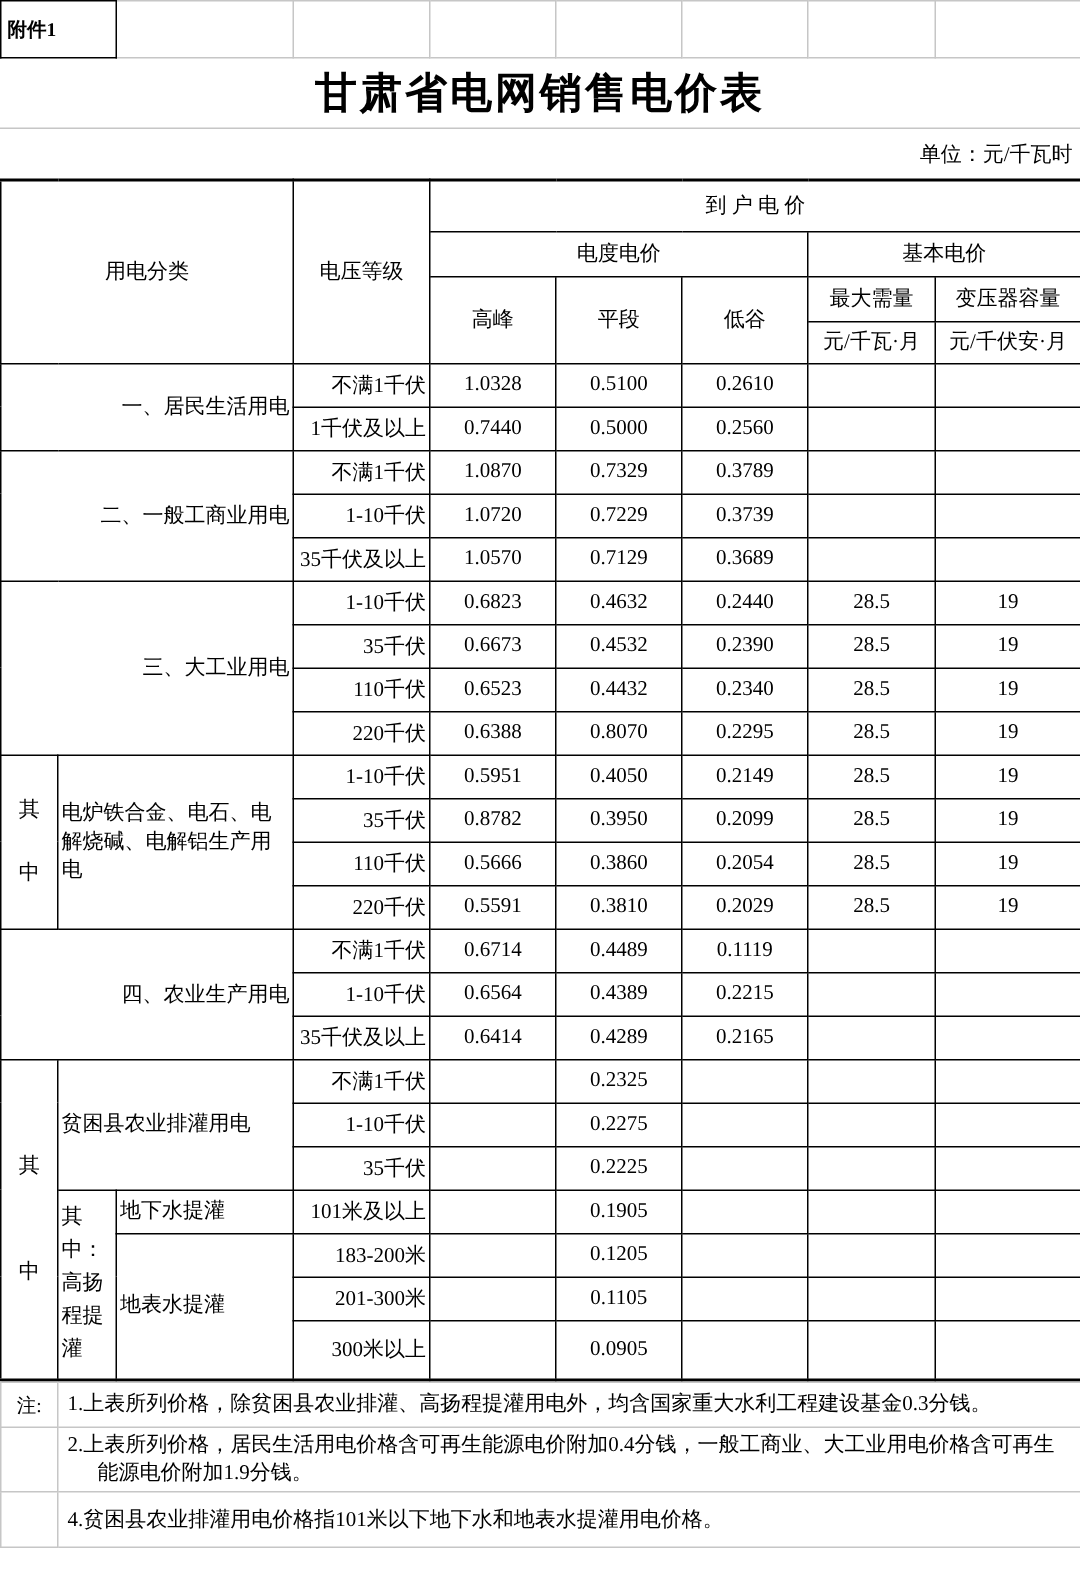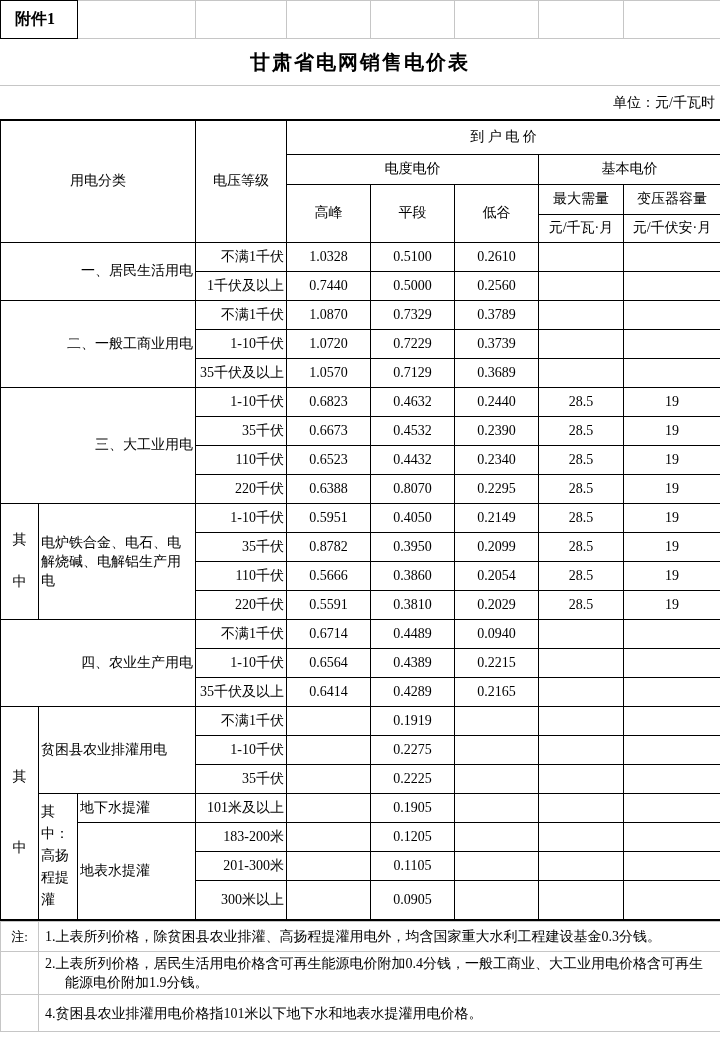--- a/index.html
+++ b/index.html
@@ -2,28 +2,28 @@
 <html><head>
 <meta charset="utf-8">
 <style>
   * { margin:0; padding:0; box-sizing:border-box; }
   html,body { background:#fff; }
   body { width:720px; font-family:"Liberation Serif", serif; color:#000; }
   .sheet { width:720px; }
 
   
   table.toprow { width:720px; border-collapse:collapse; table-layout:fixed; }
-  table.toprow td { border:1px solid #c6c6c6; height:38px; padding:0 14px;
-                    font-size:16px; font-weight:bold; vertical-align:middle; }
+  table.toprow td { border:1px solid #c6c6c6; height:38px; padding:0 4px;
+                    font-size:13px; font-weight:bold; vertical-align:middle; }
   table.toprow td.attach { border:1px solid #000; }
 
   
   .title-row { height:47px; display:flex; align-items:center; justify-content:center;
                border-bottom:1px solid #c6c6c6; }
-  .title-text { font-size:20px; font-weight:bold; letter-spacing:2px; }
+  .title-text { font-size:28px; font-weight:bold; letter-spacing:2px; }
   .unit-row { height:33px; display:flex; align-items:center; justify-content:flex-end;
               padding-right:5px; font-size:14px; }
 
   
   table.main { width:720px; border-collapse:collapse; table-layout:fixed;
                border-top:2px solid #000; border-bottom:2px solid #000; }
   table.main td { border:1px solid #000; font-size:14px; padding:0 2px;
                   vertical-align:middle; overflow:hidden; }
   td.c-header { text-align:center; }
   td.c-left   { text-align:right; padding-left:3px; }
@@ -225,21 +225,21 @@
           <td class="c-num">0.3810</td>
           <td class="c-num">0.2029</td>
           <td class="c-num">28.5</td>
           <td class="c-num">19</td>
         </tr>
         <tr style="height: 29px;">
           <td colspan="3" rowspan="3" class="c-left">四、农业生产用电</td>
           <td class="c-left">不满1千伏</td>
           <td class="c-num">0.6714</td>
           <td class="c-num">0.4489</td>
-          <td class="c-num">0.0940</td>
+          <td class="c-num">0.1119</td>
           <td class="c-num"></td>
           <td class="c-num"></td>
         </tr>
         <tr style="height: 29px;">
           <td class="c-left">1-10千伏</td>
           <td class="c-num">0.6564</td>
           <td class="c-num">0.4389</td>
           <td class="c-num">0.2215</td>
           <td class="c-num"></td>
           <td class="c-num"></td>
@@ -255,21 +255,21 @@
         <tr style="height: 29px;">
           <td rowspan="7" class="c-vert">
             <div class="vert-box" style="height: 195px;">
               <span>其</span>
               <span>中</span>
             </div>
           </td>
           <td colspan="2" rowspan="3" class="c-desc">贫困县农业排灌用电</td>
           <td class="c-left">不满1千伏</td>
           <td class="c-num"></td>
-          <td class="c-num">0.1919</td>
+          <td class="c-num">0.2325</td>
           <td class="c-num"></td>
           <td class="c-num"></td>
           <td class="c-num"></td>
         </tr>
         <tr style="height: 29px;">
           <td class="c-left">1-10千伏</td>
           <td class="c-num"></td>
           <td class="c-num">0.2275</td>
           <td class="c-num"></td>
           <td class="c-num"></td>

